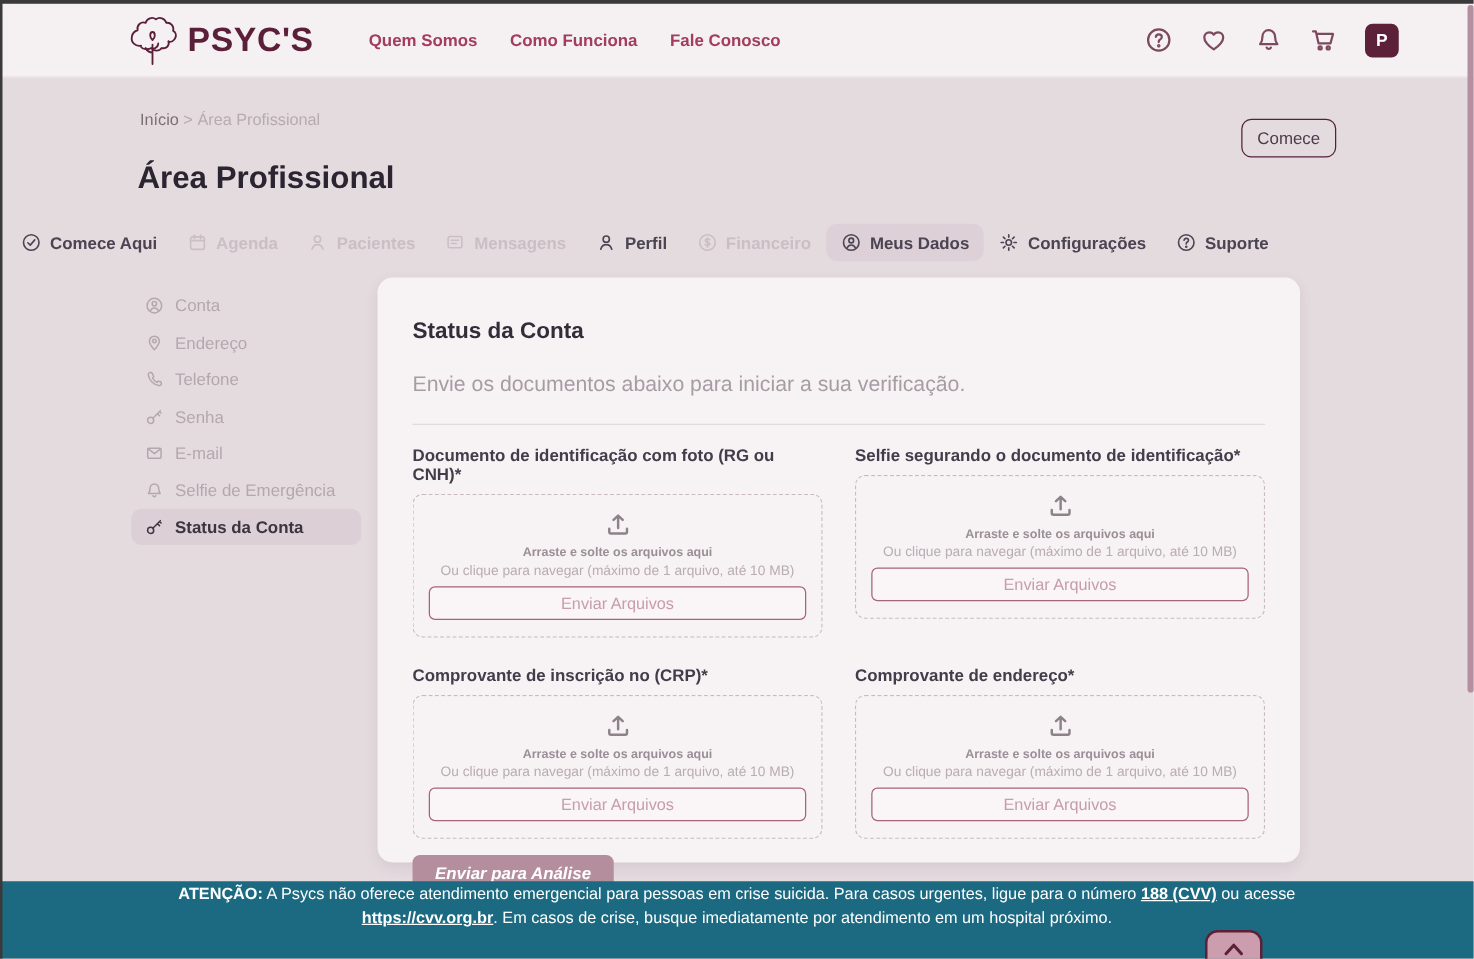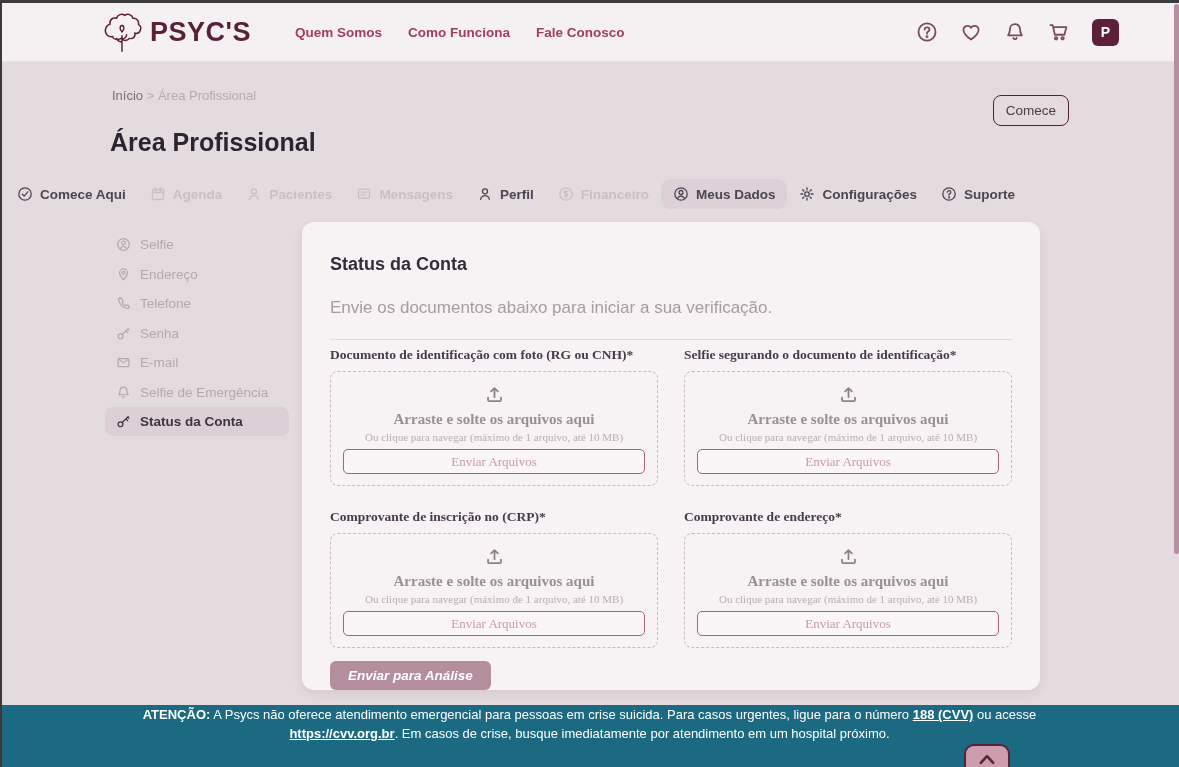--- a/index.html
+++ b/index.html
@@ -45,26 +45,26 @@
                padding:5px 11px; height:29px; border-radius:8px; cursor:pointer; margin-bottom:0.5px; }
   .side-item svg { width:15px; height:15px; flex:0 0 auto; }
   .side-item.active { background:#dccfd6; color:#3b3540; font-weight:600; }
 
   
   .panel { position:absolute; top:222px; left:302px; width:738px; height:468px; background:#f7f2f4;
            border-radius:12px; box-shadow:0 4px 10px rgba(90,60,75,.10); padding:32px 28px 0 28px; }
   .panel-title { font-size:18px; font-weight:700; color:#332d3a; }
   .panel-sub { margin-top:23px; font-size:17px; color:#a79ca3; }
   .panel-divider { margin-top:21px; border:none; border-top:1px solid #e3dadd; }
-  .upload-grid { margin-top:7px; display:grid; grid-template-columns:328px 328px; column-gap:26px; row-gap:23px;font-family:Liberation Serif, serif; }
+  .upload-grid { margin-top:17px; display:grid; grid-template-columns:328px 328px; column-gap:26px; row-gap:23px; }
   .upload-field-label { font-size:13.5px; font-weight:600; color:#443c4a; margin-bottom:8px; }
   .dropzone { border:1.5px dashed #c9bac2; border-radius:8px; height:115px; padding:13px 12px 11px 12px;
               display:flex; flex-direction:column; align-items:center; cursor:pointer; }
   .dz-icon { width:21px; height:21px; color:#8d8289; }
-  .dz-title { margin-top:7px; font-size:15px; font-weight:700; color:#9a8f96; }
+  .dz-title { margin-top:7px; font-size:10px; font-weight:700; color:#9a8f96; }
   .dz-hint { margin-top:3px; font-size:11px; color:#b9adb4; }
   .dz-btn { margin-top:6px; width:100%; height:27px; background:#faf5f7; border:1px solid #a7627e;
             border-radius:5px; color:#c79cab; font-size:13px; font-family:inherit; cursor:pointer; }
   .submit-btn { margin-top:13px; height:29px; padding:0 18px; background:#b58e9e; border:none;
                 border-radius:6px; color:#fff; font-size:13.5px; font-weight:600; font-family:inherit; cursor:pointer;font-style:italic; }
 
   
   footer { position:absolute; left:0; top:705px; width:100%; height:62px; background:#1b6a82;
            color:#fff; display:flex; justify-content:center; }
   .footer-text { max-width:905px; text-align:center; font-size:13px; line-height:19px; }
@@ -198,21 +198,21 @@
     </div>
   </div>
 
   <aside class="sidebar">
     <div class="side-item">
       <svg class="stroke" viewBox="0 0 16 16">
           <circle cx="8" cy="8" r="6.2"></circle>
           <circle cx="8" cy="6.4" r="1.9"></circle>
           <path d="M4.6 12.4c.8-1.6 2-2.4 3.4-2.4s2.6.8 3.4 2.4"></path>
         </svg>
-      <span>Selfie</span>
+      <span>Conta</span>
     </div>
     <div class="side-item">
       <svg class="stroke" viewBox="0 0 16 16">
           <path d="M8 13.6c2.8-3.1 4.2-5.3 4.2-7.3a4.2 4.2 0 10-8.4 0c0 2 1.4 4.2 4.2 7.3z"></path>
           <circle cx="8" cy="6.2" r="1.5"></circle>
         </svg>
       <span>Endereço</span>
     </div>
     <div class="side-item">
       <svg class="stroke" viewBox="0 0 16 16">

